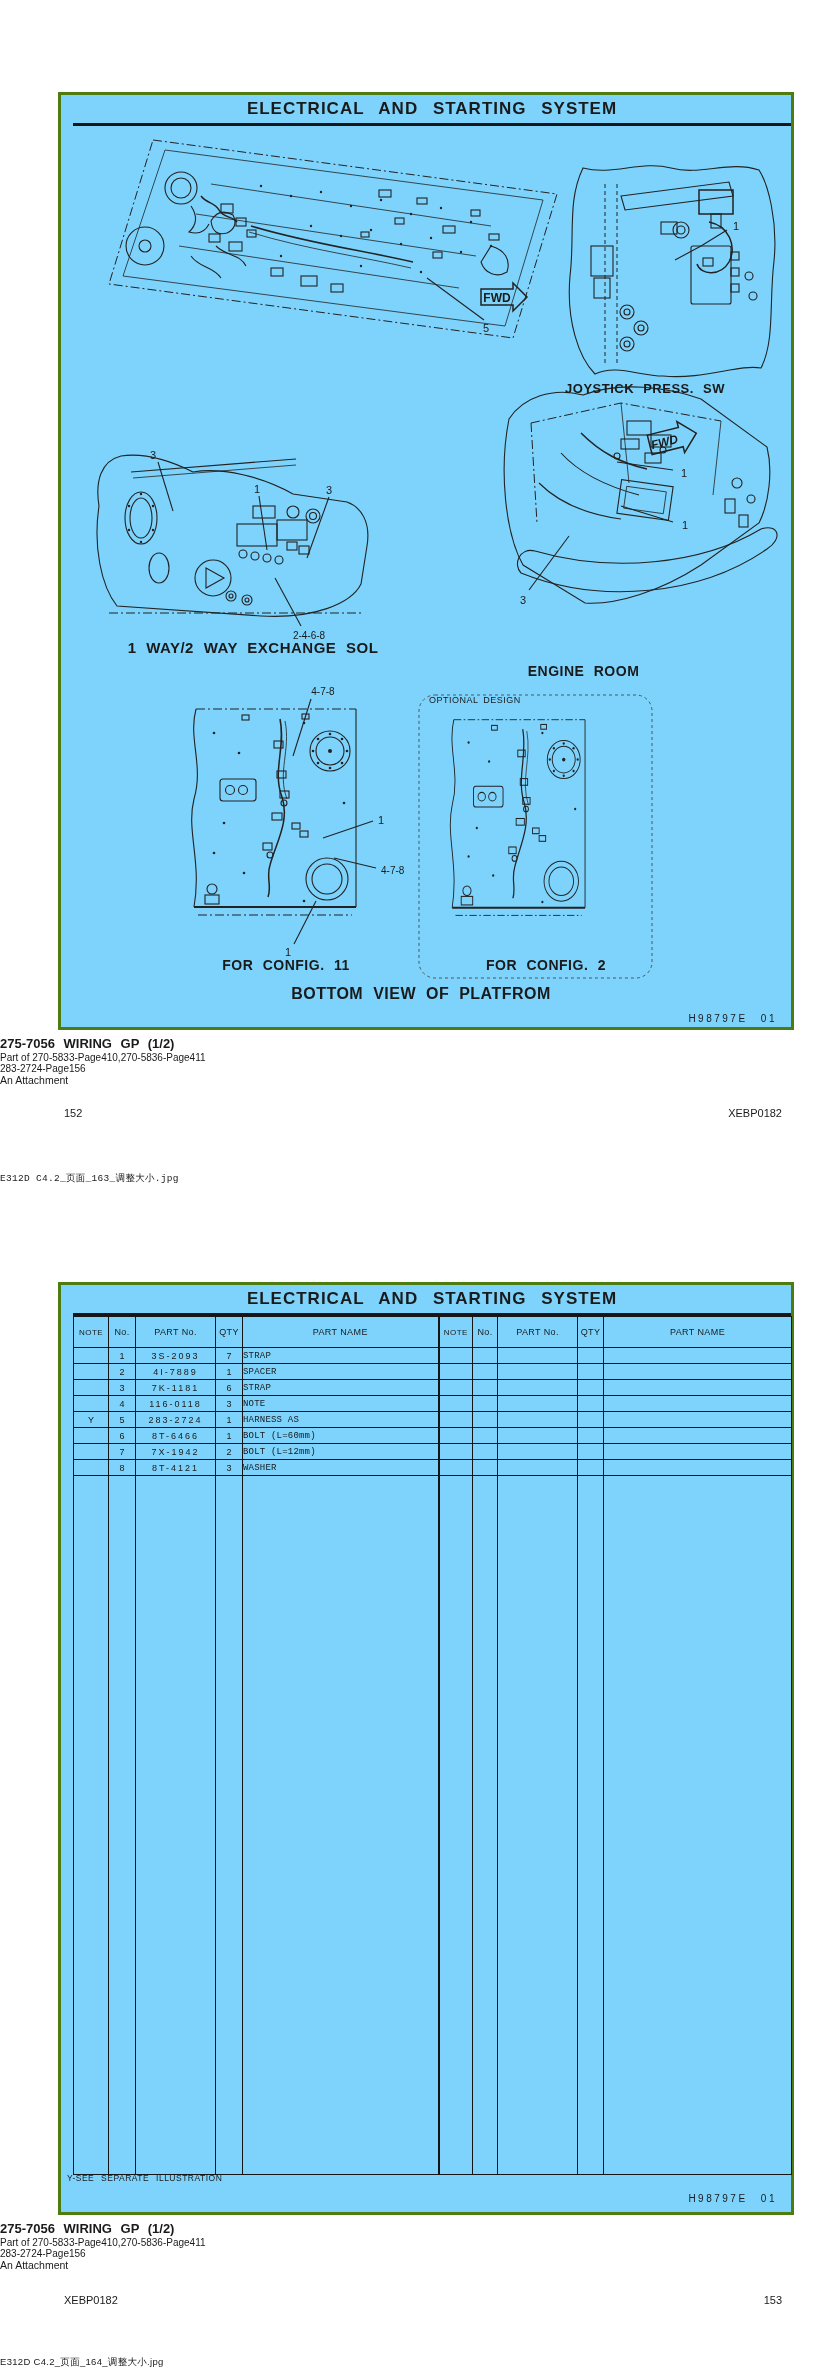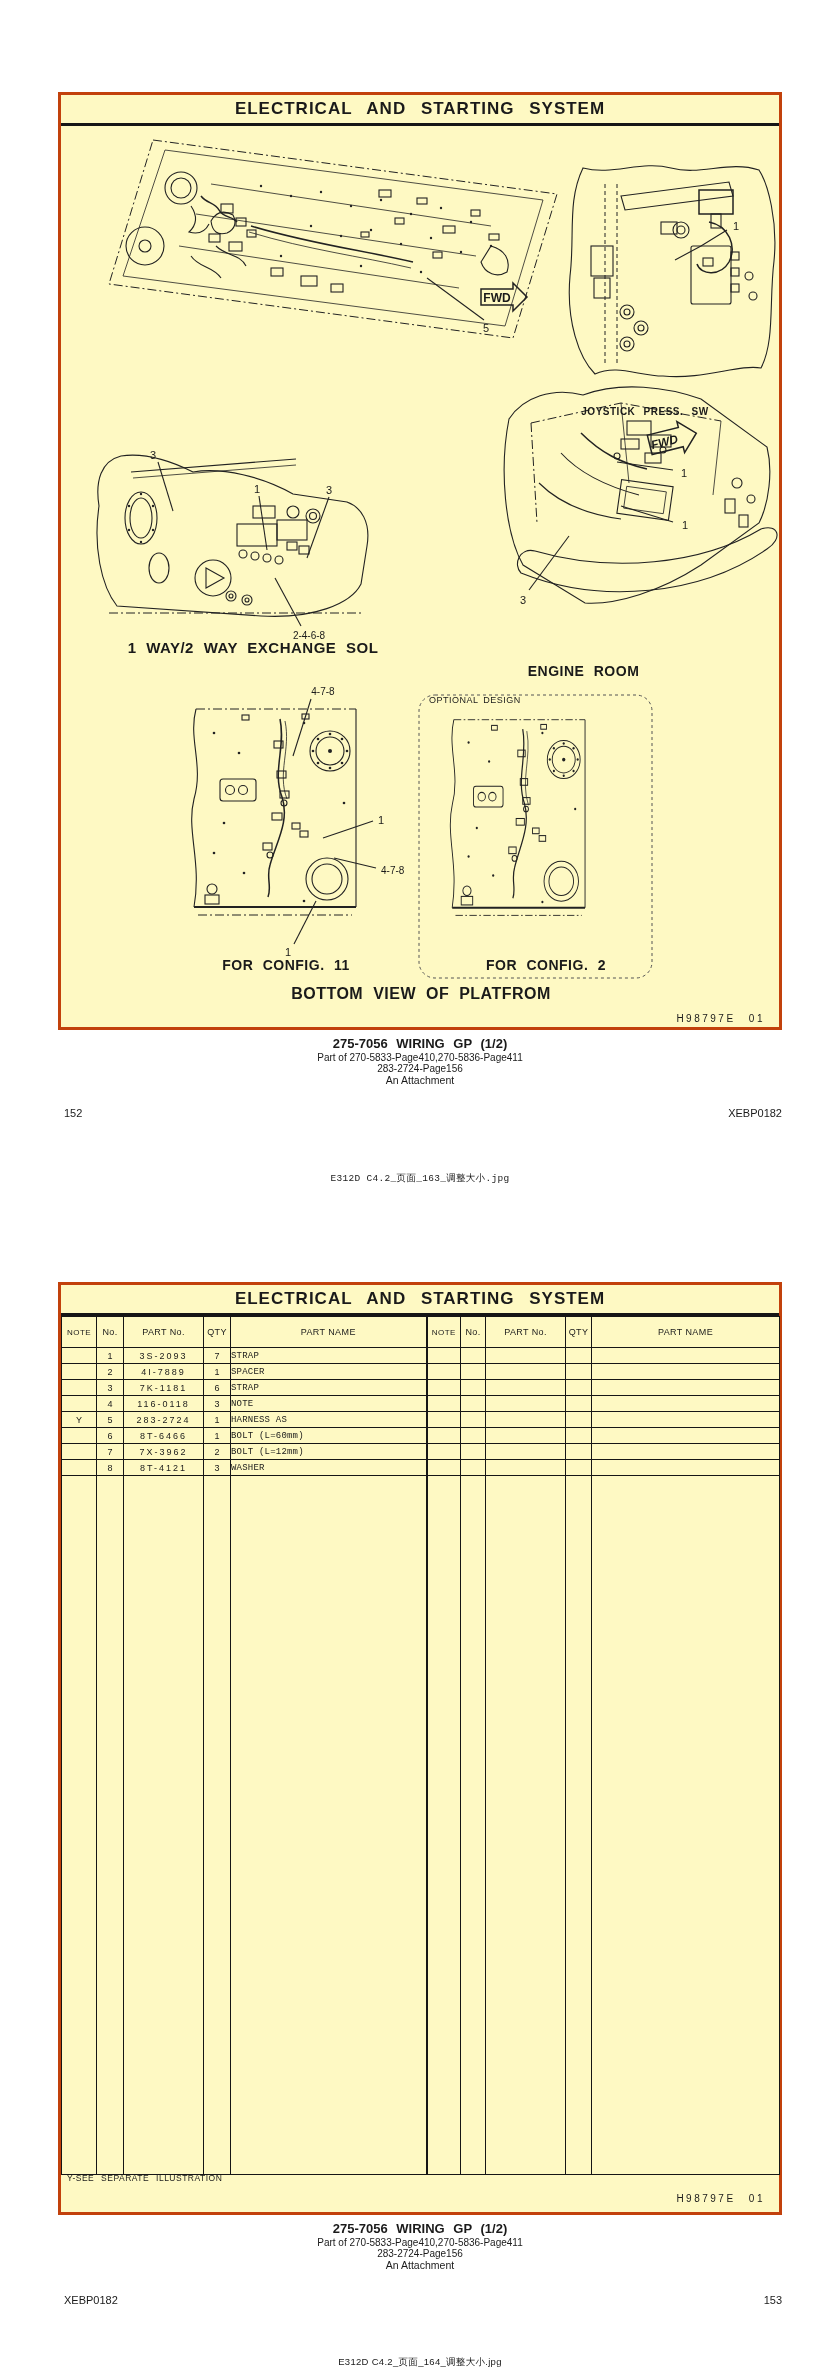--- a/index.html
+++ b/index.html
@@ -1,17 +1,17 @@
 <!DOCTYPE html>
 <html><head>
 <meta charset="utf-8">
 <style>
   html,body{margin:0;padding:0;background:#ffffff;}
   body{width:840px;height:2378px;position:relative;font-family:"Liberation Sans",sans-serif;color:#1a1a1a;}
-  .page-box{position:absolute;left:58px;width:718px;border:3px solid #c2410c;background:#fef9c3;}
+  .page-box{position:absolute;left:58px;width:718px;border:3px solid #4d7c0f;background:#7dd3fc;padding-left:12px;}
   #page1{top:92px;height:932px;}
   #page2{top:1282px;height:927px;}
   .title-bar{height:28px;border-bottom:3px solid #161616;text-align:center;line-height:28px;
     font-size:17px;font-weight:bold;letter-spacing:1px;word-spacing:9px;}
   .caption{position:absolute;text-align:center;font-weight:bold;letter-spacing:.5px;word-spacing:5px;font-size:14px;white-space:nowrap;}
   .small-label{position:absolute;font-size:9px;letter-spacing:.5px;word-spacing:2px;}
   .docref{position:absolute;font-size:10px;letter-spacing:2.5px;word-spacing:8px;white-space:nowrap;}
   svg{position:absolute;left:0;}
   svg text{font-family:"Liberation Sans",sans-serif;fill:#1a1a1a;}
   .ln{fill:none;stroke:#222;stroke-width:1.1;}
@@ -27,21 +27,21 @@
   table.parts{border-collapse:collapse;width:718px;table-layout:fixed;}
   table.parts td,table.parts th{border:1px solid #161616;padding:0;font-weight:normal;overflow:hidden;white-space:nowrap;}
   table.parts th{height:30px;font-size:9px;letter-spacing:.4px;text-align:center;}
   table.parts td{height:15px;font-size:9px;vertical-align:middle;}
   td.cnote,td.cno,td.cqty{text-align:center;}
   td.cpart{text-align:center;letter-spacing:2px;font-size:9px;}
   td.cname{text-align:left;padding-left:6px;font-size:8.5px;letter-spacing:.2px;font-family:Liberation Mono, monospace;}
   .half-div{border-left:2px solid #161616 !important;}
   tr.filler td{height:698px;}
   .footnote-area{position:absolute;left:0;right:0;bottom:0;height:42px;}
-  .footer-block{position:absolute;width:840px;text-align:center;left:0;}
+  .footer-block{position:absolute;width:840px;text-align:left;left:0;}
   .f-title{font-size:13px;font-weight:bold;word-spacing:5px;}
   .f-line{font-size:10px;}
   .f-corner{position:absolute;font-size:11px;}
   .f-file{font-size:9.5px;letter-spacing:.3px;}
 </style>
 </head>
 <body>
 
 <div class="page-box" id="page1">
   <div class="title-bar">ELECTRICAL AND STARTING SYSTEM</div>
@@ -272,21 +272,21 @@
       <text x="317" y="698" class="callout">1</text>
       <text x="320" y="748" style="font-size:10px;">4-7-8</text>
       <text x="227" y="830" text-anchor="middle" class="callout">1</text>
     </g>
     <g>
       <rect x="358" y="569" width="233" height="283" rx="16" fill="none" stroke="#555" stroke-width="1" stroke-dasharray="3 3"></rect>
       <use href="#platform" transform="translate(383,588) scale(0.82,0.95)"></use>
     </g>
   </svg>
 
-  <div class="caption" style="left:494px;top:286px;width:180px;font-size:10px;margin-top:25px;">JOYSTICK PRESS. SW</div>
+  <div class="caption" style="left:494px;top:286px;width:180px;font-size:13px;">JOYSTICK PRESS. SW</div>
   <div class="caption" style="left:62px;top:544px;width:260px;font-size:15px;">1 WAY/2 WAY EXCHANGE SOL</div>
   <div class="caption" style="left:430px;top:568px;width:185px;">ENGINE ROOM</div>
   <div class="small-label" style="left:368px;top:600px;">OPTIONAL DESIGN</div>
   <div class="caption" style="left:145px;top:862px;width:160px;">FOR CONFIG. 11</div>
   <div class="caption" style="left:405px;top:862px;width:160px;">FOR CONFIG. 2</div>
   <div class="caption" style="left:230px;top:890px;width:260px;font-size:16px;">BOTTOM VIEW OF PLATFROM</div>
   <div class="docref" style="right:14px;top:918px;">H98797E 01</div>
 </div>
 
 <div>
@@ -399,21 +399,21 @@
           <td class="cname">BOLT (L=60mm)</td>
           <td class="half-div"></td>
           <td></td>
           <td></td>
           <td></td>
           <td></td>
         </tr>
       <tr>
           <td class="cnote"></td>
           <td class="cno">7</td>
-          <td class="cpart">7X-3962</td>
+          <td class="cpart">7X-1942</td>
           <td class="cqty">2</td>
           <td class="cname">BOLT (L=12mm)</td>
           <td class="half-div"></td>
           <td></td>
           <td></td>
           <td></td>
           <td></td>
         </tr>
       <tr>
           <td class="cnote"></td>

